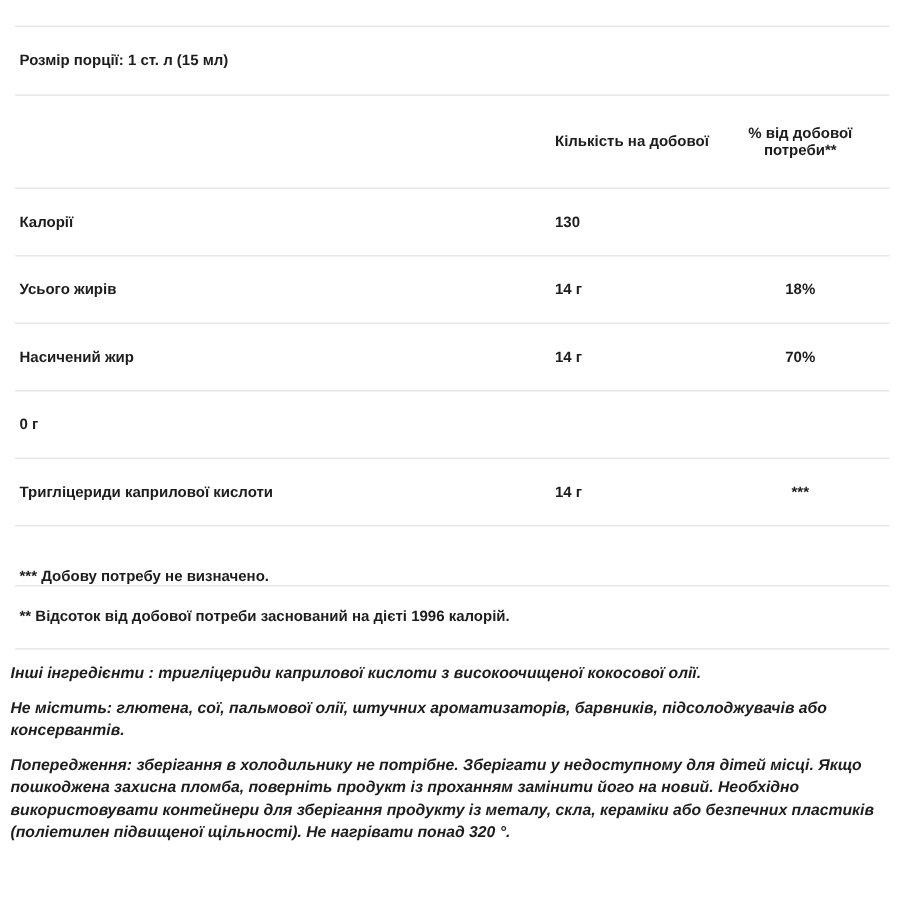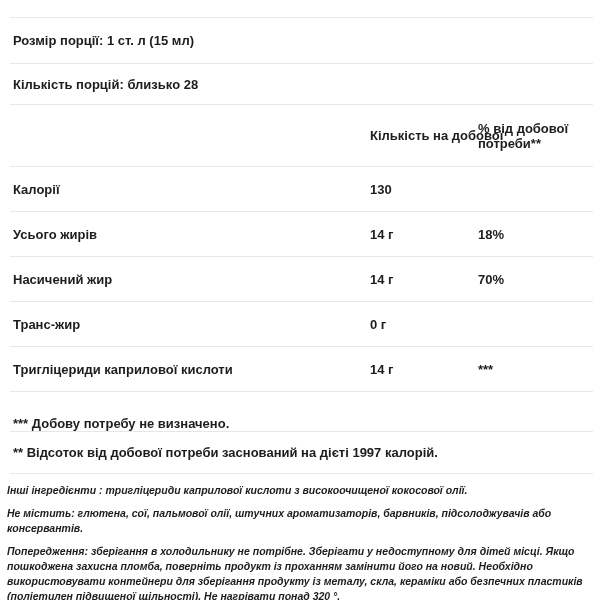--- a/index.html
+++ b/index.html
@@ -9,57 +9,54 @@
     height: 600px;
     background: #ffffff;
     font-family: "Liberation Sans", sans-serif;
     font-weight: 700;
     color: #1d1d1d;
     overflow: hidden;
   }
   .table-wrap {
     margin: 17px 7px 0 10px;
     border-top: 1px solid #e7e7e7;
-    font-size: 13px;
+    font-size: 10px;
   }
   .trow {
     display: flex;
     align-items: center;
     border-bottom: 1px solid #e7e7e7;
     padding-left: 3px;
   }
   .r-serving1 { height: 46px; }
   .r-serving2 { height: 41px; }
   .r-header   { height: 62px; }
   .r-data     { height: 45px; }
   .r-note1    { height: 40px; align-items: flex-end; }
   .r-note2    { height: 42px; }
   .c1 { width: 357px; flex: none; padding-right: 12px; }
   .c2 { width: 108px; flex: none; white-space: nowrap; }
-  .c3 { flex: 1; padding-right: 4px; }
+  .c3 { flex: 1; padding-right: 4px; text-align: center; }
   .full { flex: 1; }
   .details {
     padding: 9px 7px 0 7px;
     font-size: 10.5px;
     line-height: 15px;
   }
   .details p { margin: 0 0 8px 0; font-style: italic; }
 </style>
 </head>
 <body>
 
 <div class="table-wrap">
 
   <div class="trow r-serving1">
     <div class="full">Розмір порції: 1 ст. л (15 мл)</div>
   </div>
 
-  <div class="trow r-serving2">
-    <div class="full">Кількість порцій: близько 28</div>
-  </div>
 
   <div class="trow r-header">
     <div class="c1"></div>
     <div class="c2">Кількість на добової</div>
     <div class="c3">% від добової потреби**</div>
   </div>
 
   <div class="trow r-data">
     <div class="c1">Калорії</div>
     <div class="c2">130</div>
@@ -72,37 +69,36 @@
     <div class="c3">18%</div>
   </div>
 
   <div class="trow r-data">
     <div class="c1">Насичений жир</div>
     <div class="c2">14 г</div>
     <div class="c3">70%</div>
   </div>
 
   <div class="trow r-data">
-    <div class="c1">Транс-жир</div>
     <div class="c2">0 г</div>
     <div class="c3"></div>
   </div>
 
   <div class="trow r-data">
     <div class="c1">Тригліцериди каприлової кислоти</div>
     <div class="c2">14 г</div>
     <div class="c3">***</div>
   </div>
 
   <div class="trow r-note1">
     <div class="full">*** Добову потребу не визначено.</div>
   </div>
 
   <div class="trow r-note2">
-    <div class="full">** Відсоток від добової потреби заснований на дієті 1997 калорій.</div>
+    <div class="full">** Відсоток від добової потреби заснований на дієті 1996 калорій.</div>
   </div>
 
 </div>
 
 <div class="details">
   <p>Інші інгредієнти : тригліцериди каприлової кислоти з високоочищеної кокосової олії.</p>
   <p>Не містить: глютена, сої, пальмової олії, штучних ароматизаторів, барвників, підсолоджувачів або консервантів.</p>
   <p>Попередження: зберігання в холодильнику не потрібне. Зберігати у недоступному для дітей місці. Якщо пошкоджена захисна пломба, поверніть продукт із проханням замінити його на новий. Необхідно використовувати контейнери для зберігання продукту із металу, скла, кераміки або безпечних пластиків (поліетилен підвищеної щільності). Не нагрівати понад 320 °.</p>
 </div>
 

